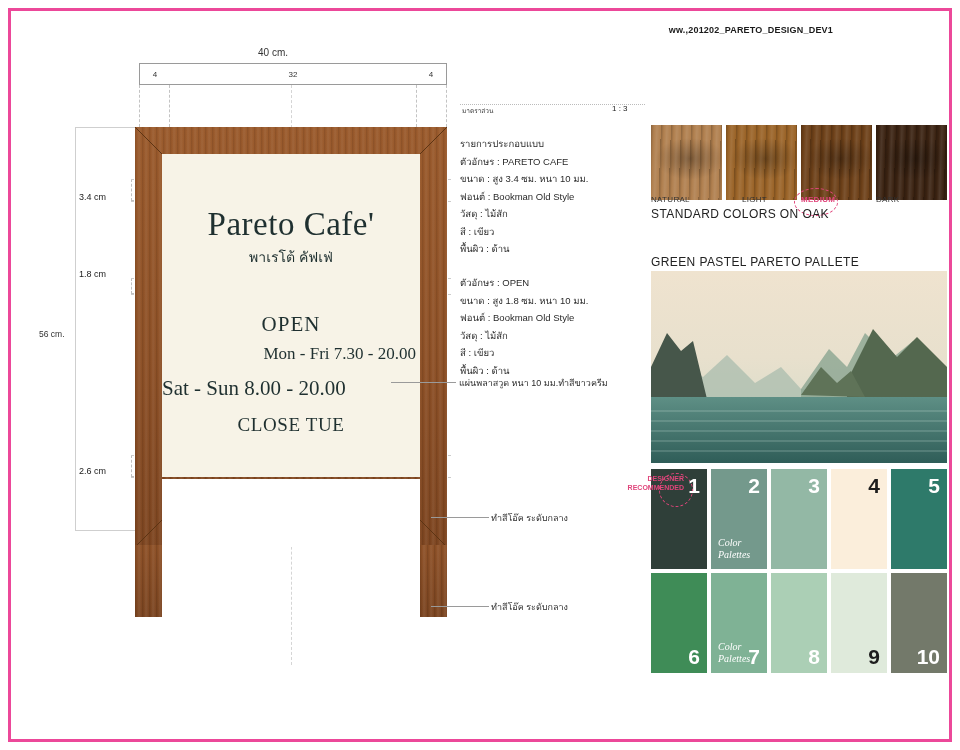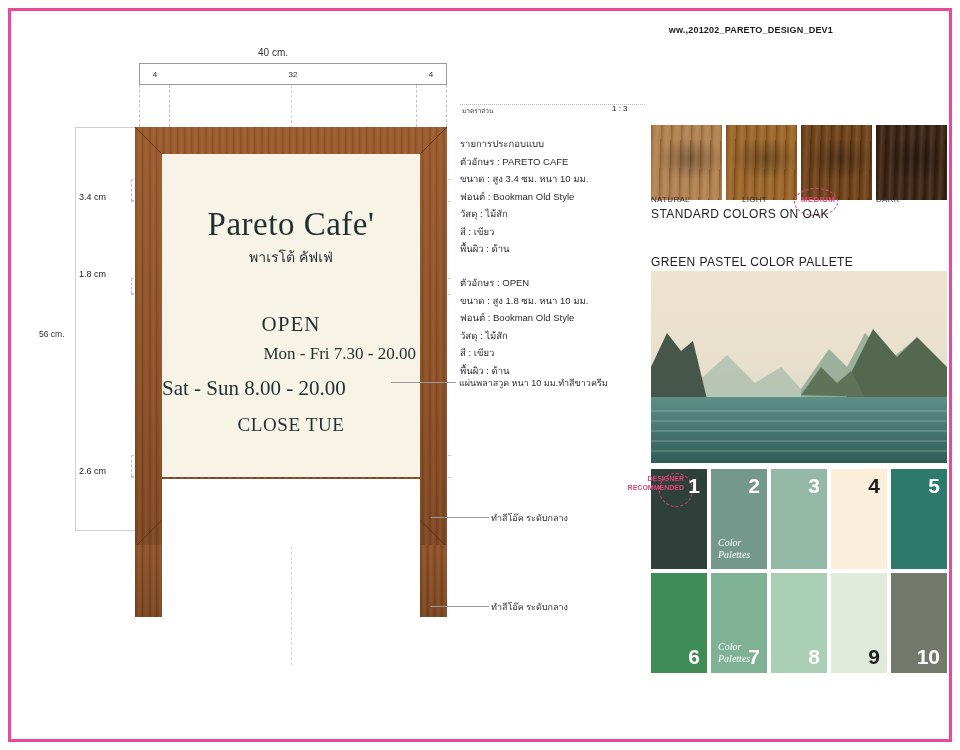--- a/index.html
+++ b/index.html
@@ -297,21 +297,21 @@
     <div class="wood" id="w2" style="background: repeating-linear-gradient(92deg, rgba(0, 0, 0, 0.22) 0px, rgba(0, 0, 0, 0) 3px, rgba(255, 255, 255, 0.1) 6px, rgba(0, 0, 0, 0) 10px), radial-gradient(70% 40% at 55% 45%, rgba(0, 0, 0, 0.3), rgba(0, 0, 0, 0) 70%), rgb(109, 64, 24);"></div>
     <div class="wood" id="w3" style="background: repeating-linear-gradient(92deg, rgba(0, 0, 0, 0.22) 0px, rgba(0, 0, 0, 0) 3px, rgba(255, 255, 255, 0.1) 6px, rgba(0, 0, 0, 0) 10px), radial-gradient(70% 40% at 55% 45%, rgba(0, 0, 0, 0.3), rgba(0, 0, 0, 0) 70%), rgb(58, 34, 17);"></div>
   </div>
   <div class="wood-lbl" style="left:640px;top:184px;">NATURAL</div>
   <div class="wood-lbl" style="left:715px;top:184px;margin-left:16px;">LIGHT</div>
   <div class="wood-lbl" style="left:790px;top:184px;color:#e0457b;font-weight:bold;">MEDIUM</div>
   <div class="wood-lbl" style="left:865px;top:184px;">DARK</div>
   <div class="wood-sel"></div>
   <div class="sec-title" style="left:640px;top:196px;">STANDARD COLORS ON OAK</div>
 
-  <div class="sec-title" style="left:640px;top:244px;">GREEN PASTEL COLOR PALLETE</div>
+  <div class="sec-title" style="left:640px;top:244px;">GREEN PASTEL PARETO PALLETE</div>
 
   <div class="photo">
     <svg width="296" height="192" viewBox="0 0 296 192">
       <defs>
         <linearGradient id="sky" x1="0" y1="0" x2="0" y2="1">
           <stop offset="0%" stop-color="#efe3cf"></stop>
           <stop offset="45%" stop-color="#e8e0cd"></stop>
           <stop offset="100%" stop-color="#cfd9c7"></stop>
         </linearGradient>
         <linearGradient id="water" x1="0" y1="0" x2="0" y2="1">

